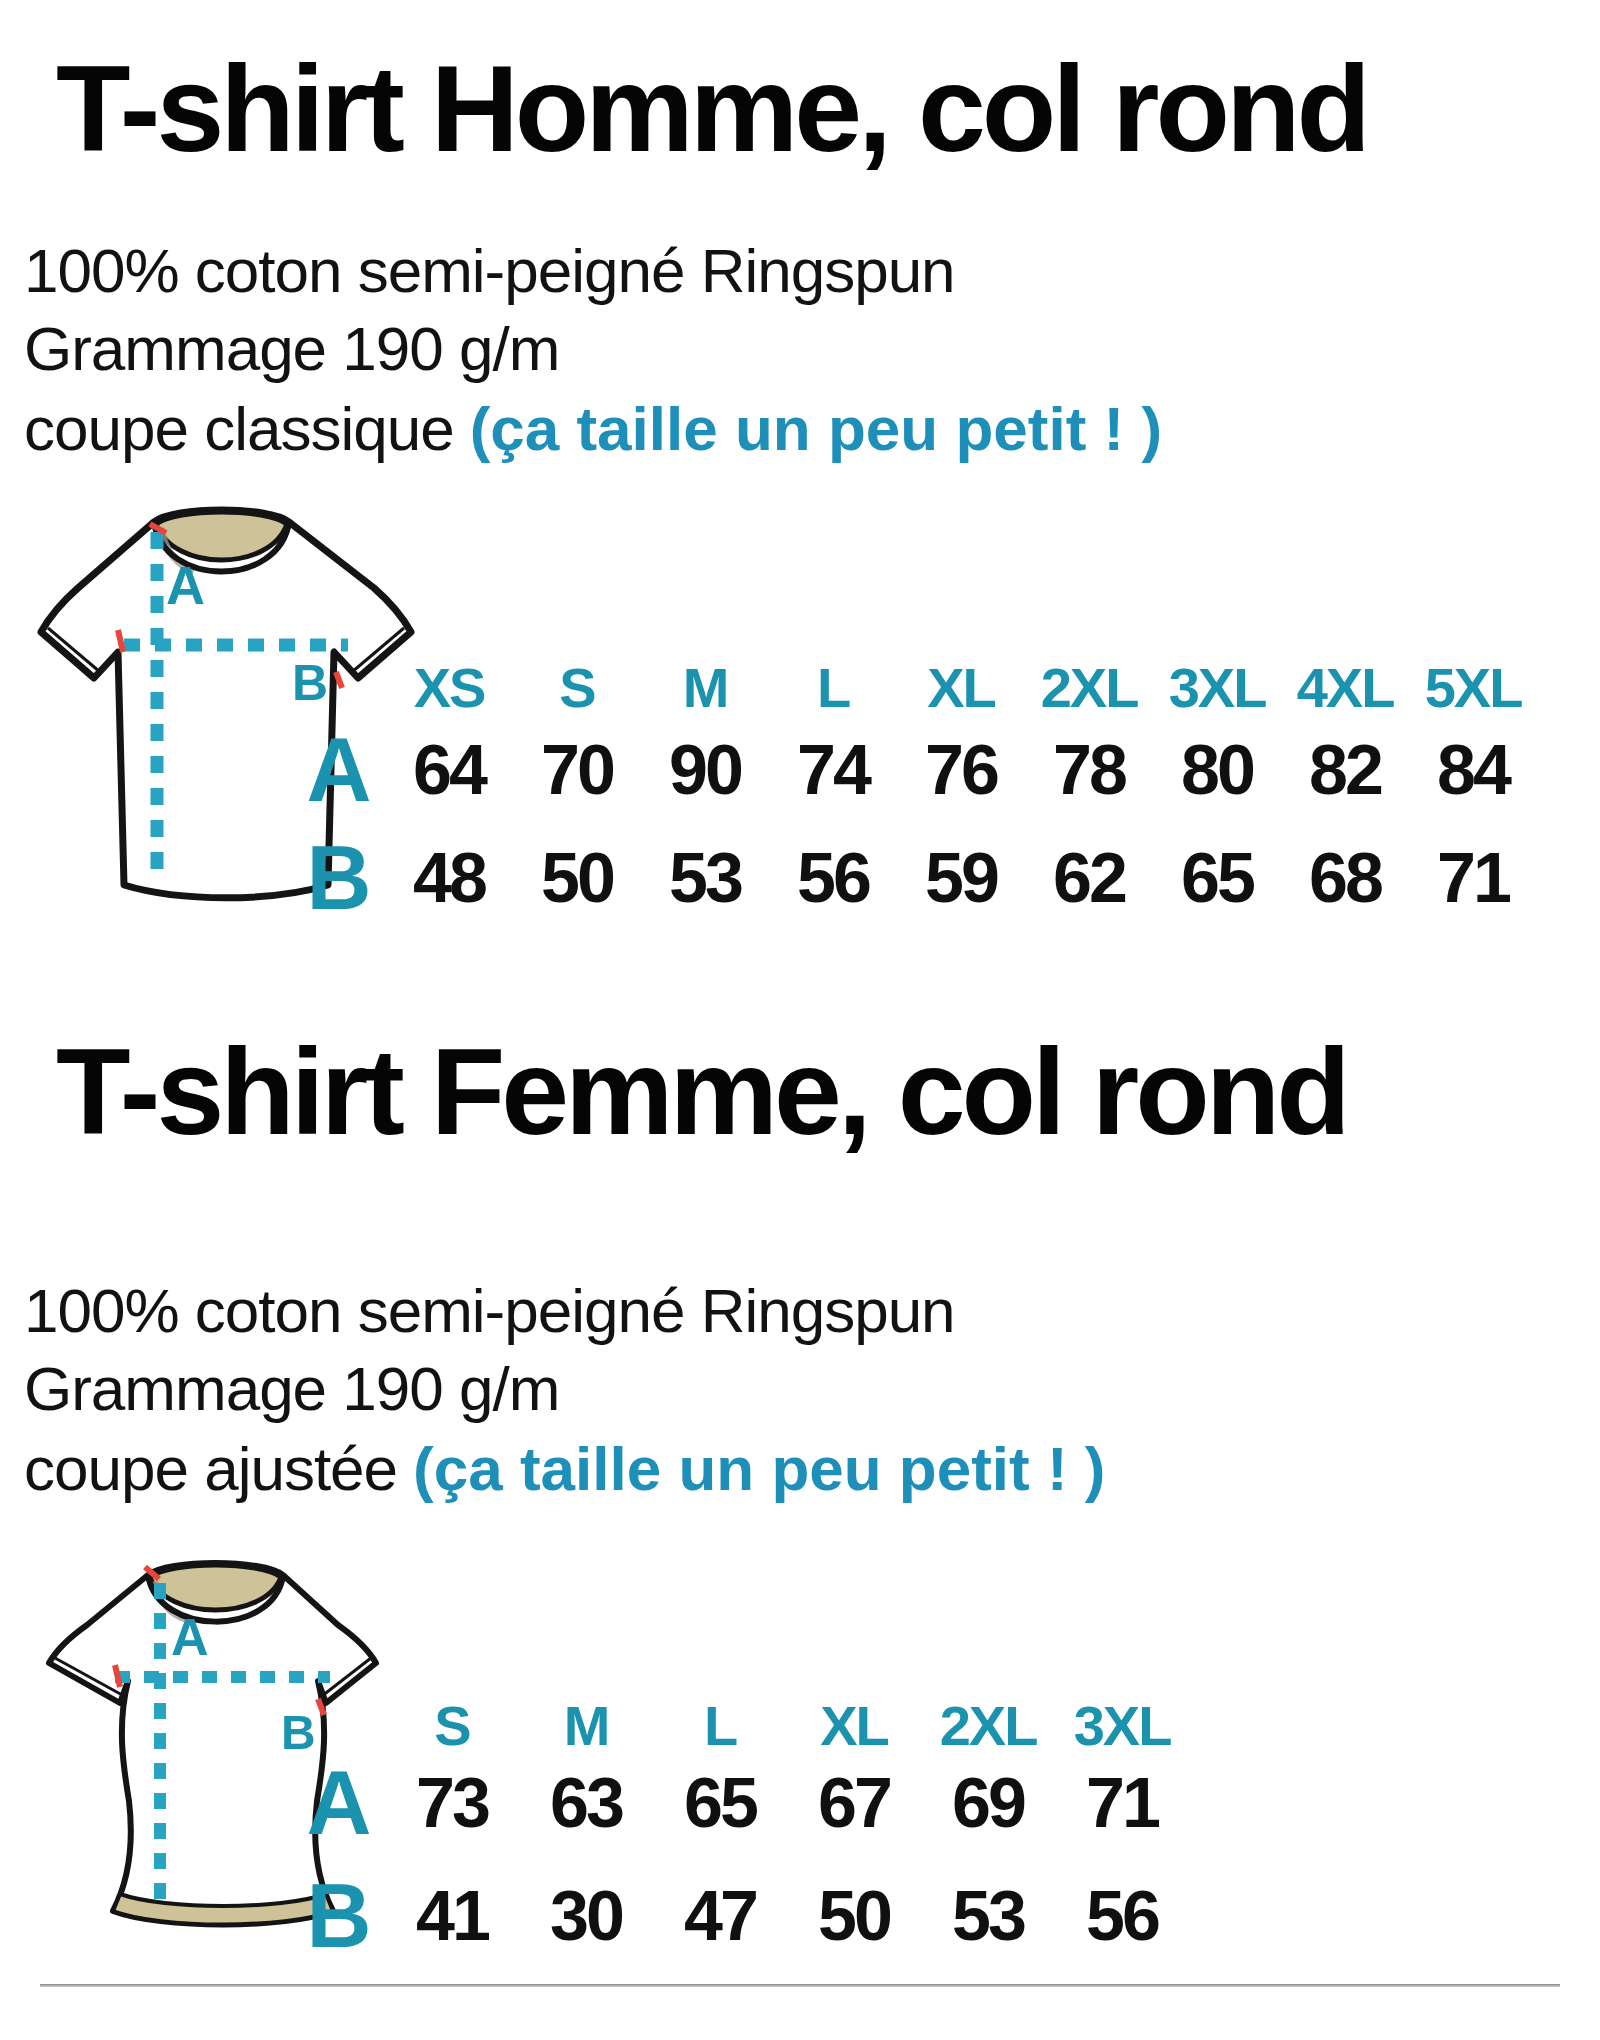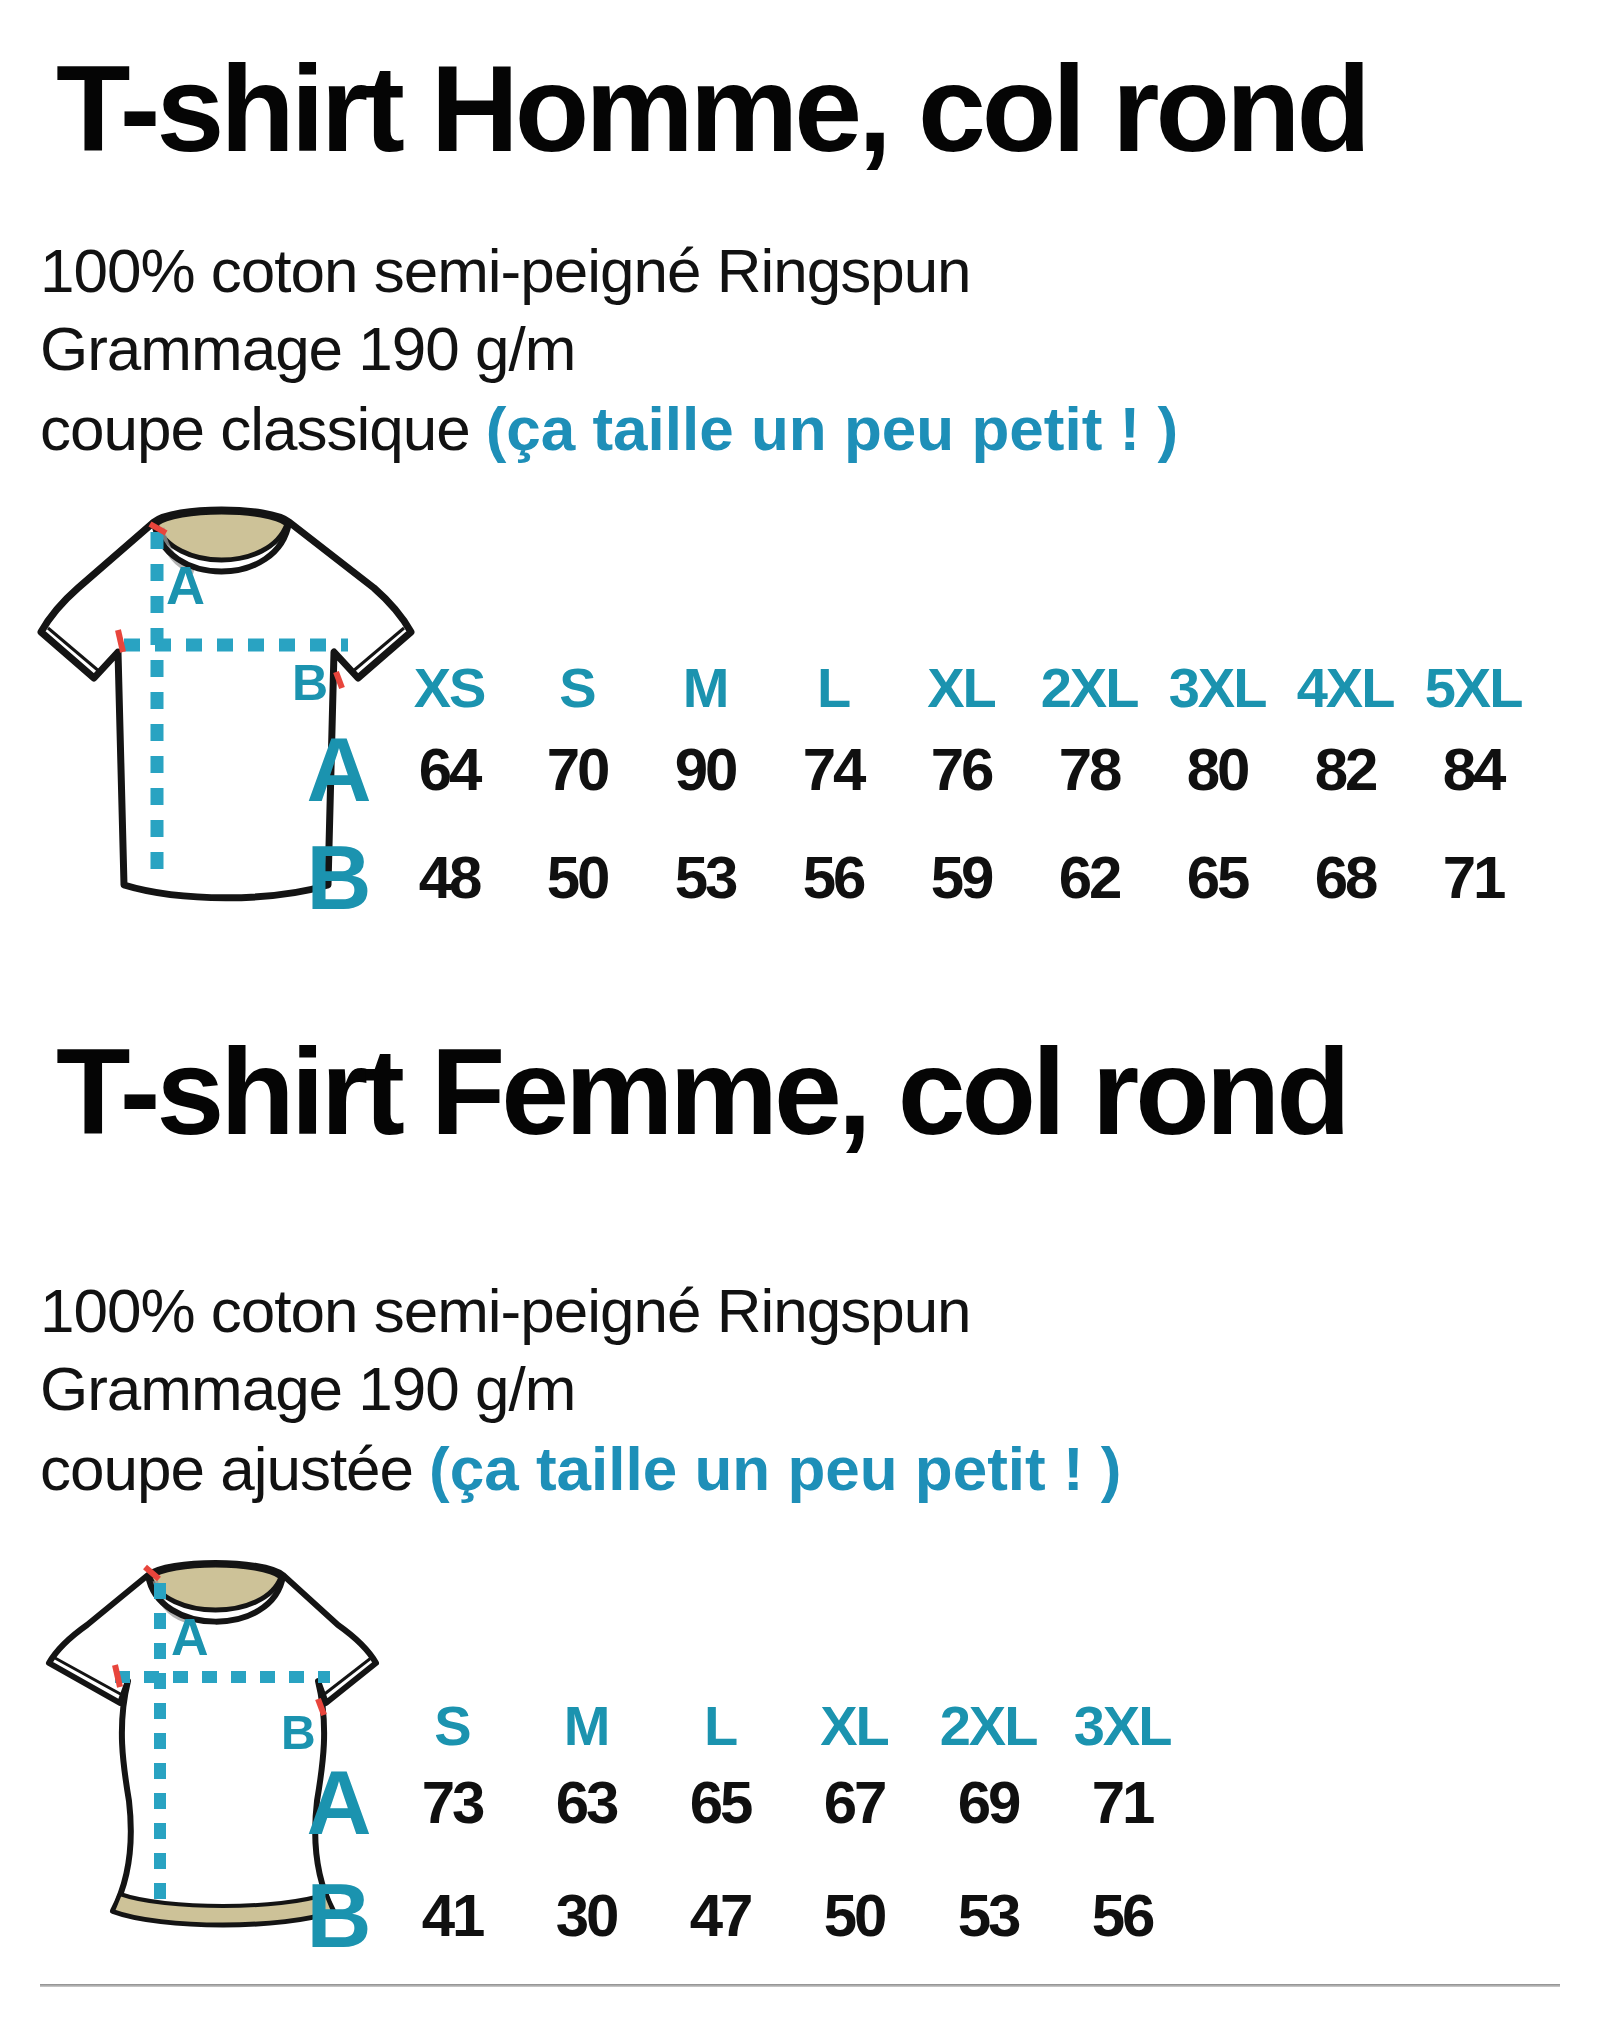--- a/index.html
+++ b/index.html
@@ -14,21 +14,21 @@
   }
   .section-title{
     position:absolute;left:56px;
     font-size:122px;font-weight:bold;
     letter-spacing:-4px;color:#050505;
     white-space:nowrap;line-height:1;
   }
   #homme-title{top:48px;}
   #femme-title{top:1031px;}
   .desc{
-    position:absolute;left:40px;
+    position:absolute;left:24px;
     font-size:62px;letter-spacing:-1px;
     white-space:nowrap;color:#121212;line-height:1;
   }
   #homme-line1{top:240px;} #homme-line2{top:318px;} #homme-line3{top:398px;}
   #femme-line1{top:1280px;} #femme-line2{top:1358px;} #femme-line3{top:1438px;}
   .fit-note{
     font-weight:bold;color:#1e8fb8;
     margin-left:16px;letter-spacing:0px;
   }
   .tshirt-svg{position:absolute;}
@@ -37,21 +37,21 @@
   .size-row{
     position:absolute;display:grid;
     align-items:center;justify-items:center;
     height:96px;
   }
   .cols9{left:293px;grid-template-columns:92px repeat(9,128px);}
   .cols6{left:293px;grid-template-columns:92px repeat(6,134px);}
   #homme-header{top:640px;} #homme-row-a{top:722px;} #homme-row-b{top:830px;}
   #femme-header{top:1678px;} #femme-row-a{top:1755px;} #femme-row-b{top:1868px;}
   .hdr{font-size:56px;font-weight:bold;color:#1b93af;letter-spacing:-2px;line-height:1;}
-  .num{font-size:60px;font-weight:bold;color:#101010;letter-spacing:-3px;line-height:1;}
+  .num{font-size:70px;font-weight:bold;color:#101010;letter-spacing:-3px;line-height:1;}
   .rlabel{font-size:90px;font-weight:bold;color:#1b93af;line-height:1;}
   .divider{
     position:absolute;left:40px;top:1984px;
     width:1520px;height:3px;
     background:linear-gradient(to bottom,#8a8a8a,#cfcfcf);
   }
   svg text{font-family:"Liberation Sans", sans-serif;font-weight:bold;}
 </style>
 </head>
 <body>

